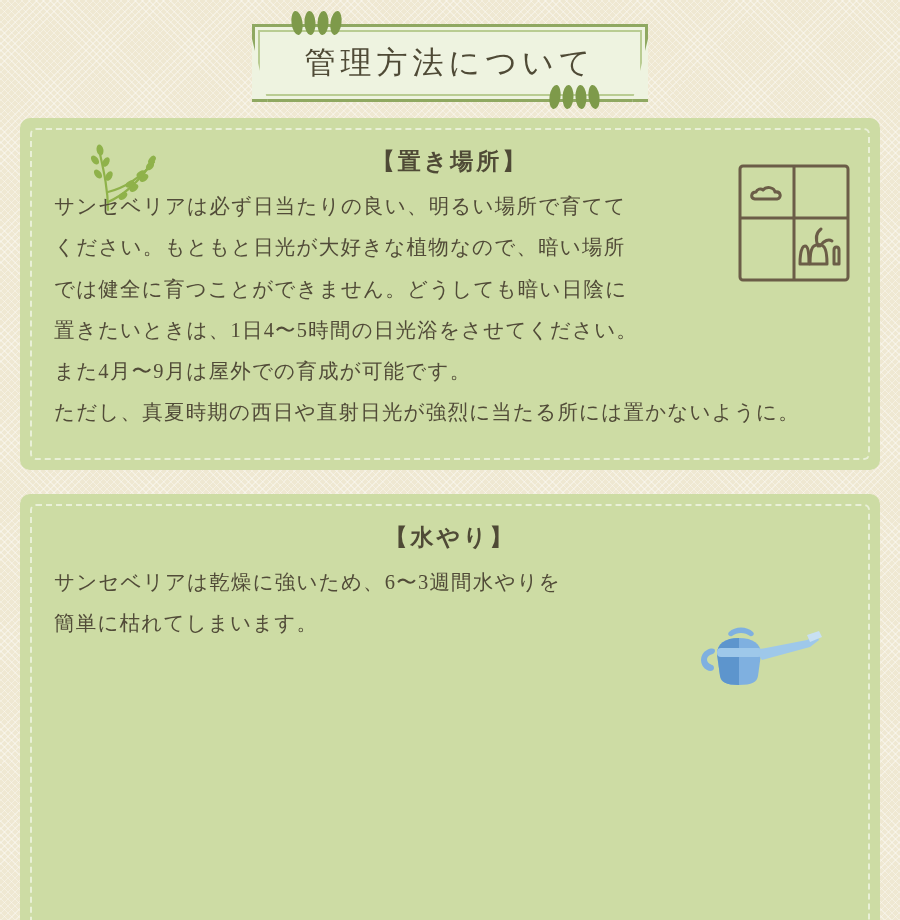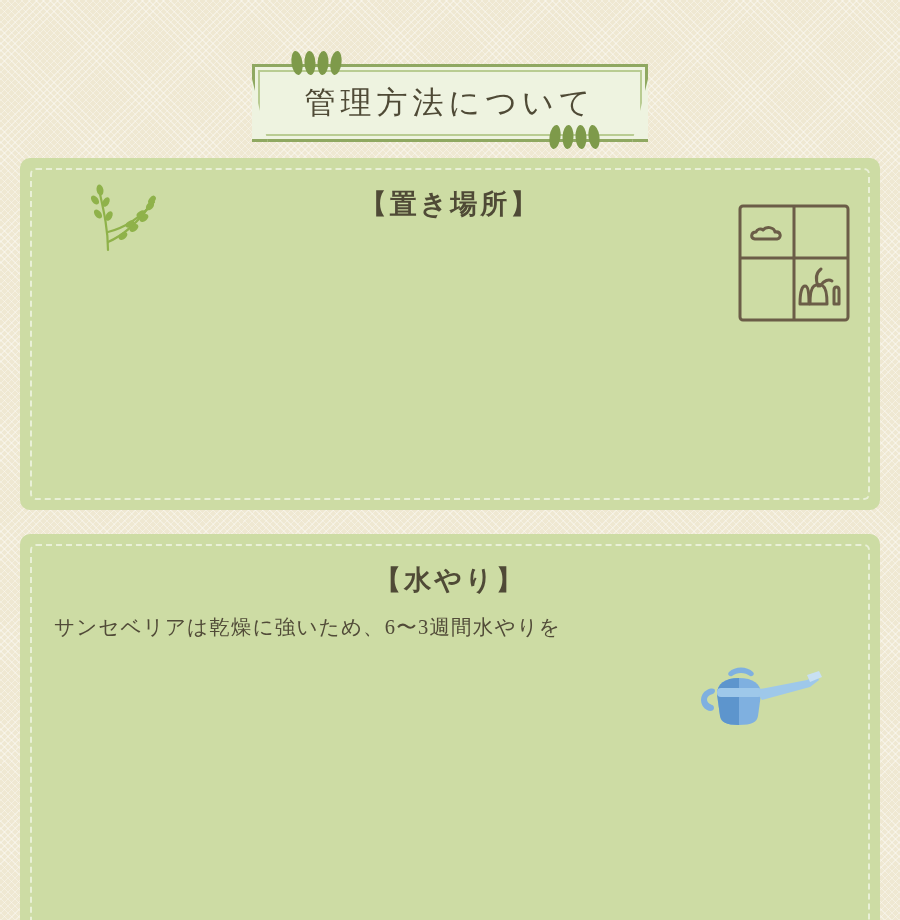--- a/index.html
+++ b/index.html
@@ -17,21 +17,20 @@
     color: #5a5340;
     position: relative;
     overflow: hidden;
   }
 
   
   .header-wrap {
     position: relative;
     width: 900px;
     height: 118px;
-    margin-top: 40px;
   }
   .ribbon {
     position: absolute;
     left: 50%;
     top: 24px;
     transform: translateX(-50%);
     width: 390px;
     height: 72px;
     background: #eef3e0;
     border: 3px solid #8fa861;
@@ -83,21 +82,21 @@
   }
   .panel .dashed {
     position: absolute;
     left: 10px; top: 10px; right: 10px; bottom: 10px;
     border: 2px dashed #e9f0d7;
     border-radius: 6px;
     pointer-events: none;
   }
   .panel-title {
     text-align: center;
-    font-size: 27px;
+    font-size: 23px;
     letter-spacing: 3px;
     color: #4f4a36;
     margin: 6px 0 12px 0;
     position: relative;
     z-index: 2;
   }
   .panel-body {
     position: relative;
     z-index: 2;
   }
@@ -192,20 +191,28 @@
         <path d="M76 104 c0 -10 1 -16 4 -18 c3 -2 7 -2 9 0 c3 2 4 8 4 18z"></path>
         <path d="M84 86 c-3 -8 -1 -14 3 -17"></path>
         <path d="M86 86 c4 -6 9 -7 12 -5"></path>
         <path d="M100 104 l0 -14 c0 -4 5 -4 5 0 l0 14z"></path>
         <path d="M66 104 c0 -12 2 -18 5 -18 c3 0 4 6 4 18z"></path>
       </g>
     </svg>
   </span>
 
   <h2 class="panel-title">【置き場所】</h2>
+  <div class="panel-body">
+    <p>サンセベリアは必ず日当たりの良い、明るい場所で育てて</p>
+    <p>ください。もともと日光が大好きな植物なので、暗い場所</p>
+    <p>では健全に育つことができません。どうしても暗い日陰に</p>
+    <p>置きたいときは、1日4〜5時間の日光浴をさせてください。</p>
+    <p>また4月〜9月は屋外での育成が可能です。</p>
+    <p>ただし、真夏時期の西日や直射日光が強烈に当たる所には置かないように。</p>
+  </div>
 </section>
 
 <section class="panel" id="panel-watering">
   <div class="dashed"></div>
 
   <span class="art art-can">
     <svg width="130" height="90" viewBox="0 0 130 90">
       <g>
         <path d="M22 42 c0 -10 8 -16 22 -16 c14 0 22 6 22 16 l-3 22 c-1 6 -6 9 -19 9 c-13 0 -18 -3 -19 -9z" fill="#7fb0e0"></path>
         <path d="M22 42 c0 -10 8 -16 22 -16 l0 47 c-13 0 -18 -3 -19 -9z" fill="#5d95cd"></path>
@@ -214,14 +221,15 @@
         <path d="M112 23 l12 -4 l3 6 l-12 5z" fill="#c8e0f3"></path>
         <path d="M12 38 c-8 4 -8 16 0 20 c3 2 7 1 7 -2 c0 -3 -2 -3 -4 -4 c-4 -2 -4 -7 0 -9 c3 -1 5 -2 5 -4 c0 -3 -4 -3 -8 -1z" fill="#7fb0e0"></path>
         <path d="M34 20 c6 -6 18 -6 24 0 c2 2 0 5 -3 4 c-5 -4 -13 -4 -18 0 c-3 1 -5 -2 -3 -4z" fill="#7fb0e0"></path>
       </g>
     </svg>
   </span>
 
   <h2 class="panel-title">【水やり】</h2>
   <div class="panel-body">
     <p>サンセベリアは乾燥に強いため、6〜3週間水やりを</p>
+    <p>簡単に枯れてしまいます。</p>
   </div>
 </section>
 
 </body></html>

